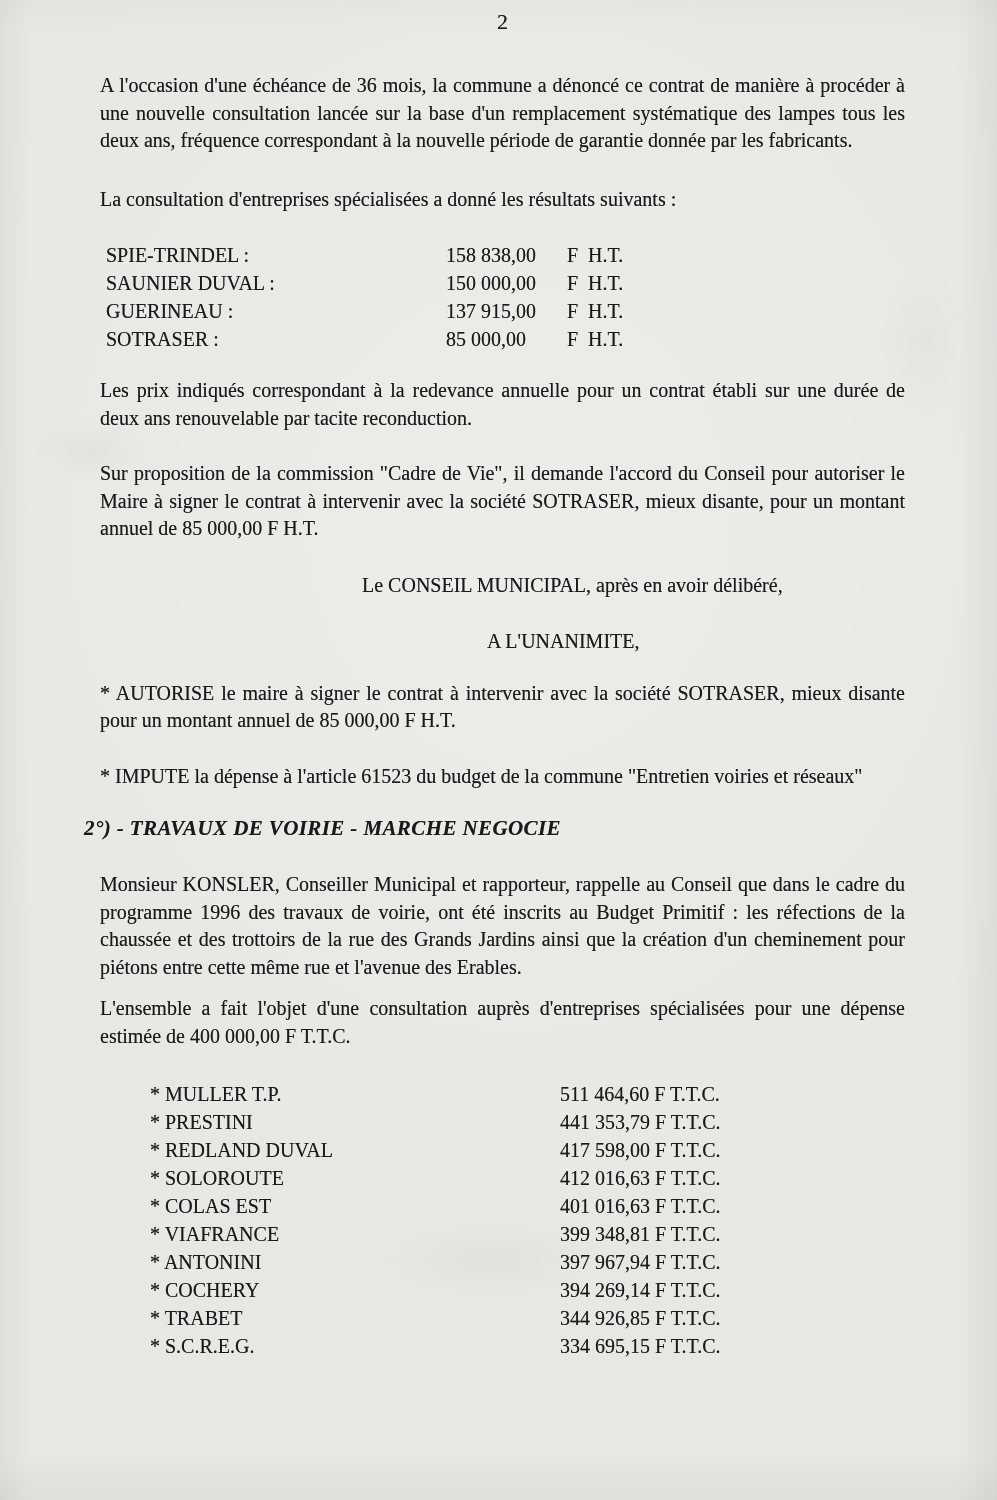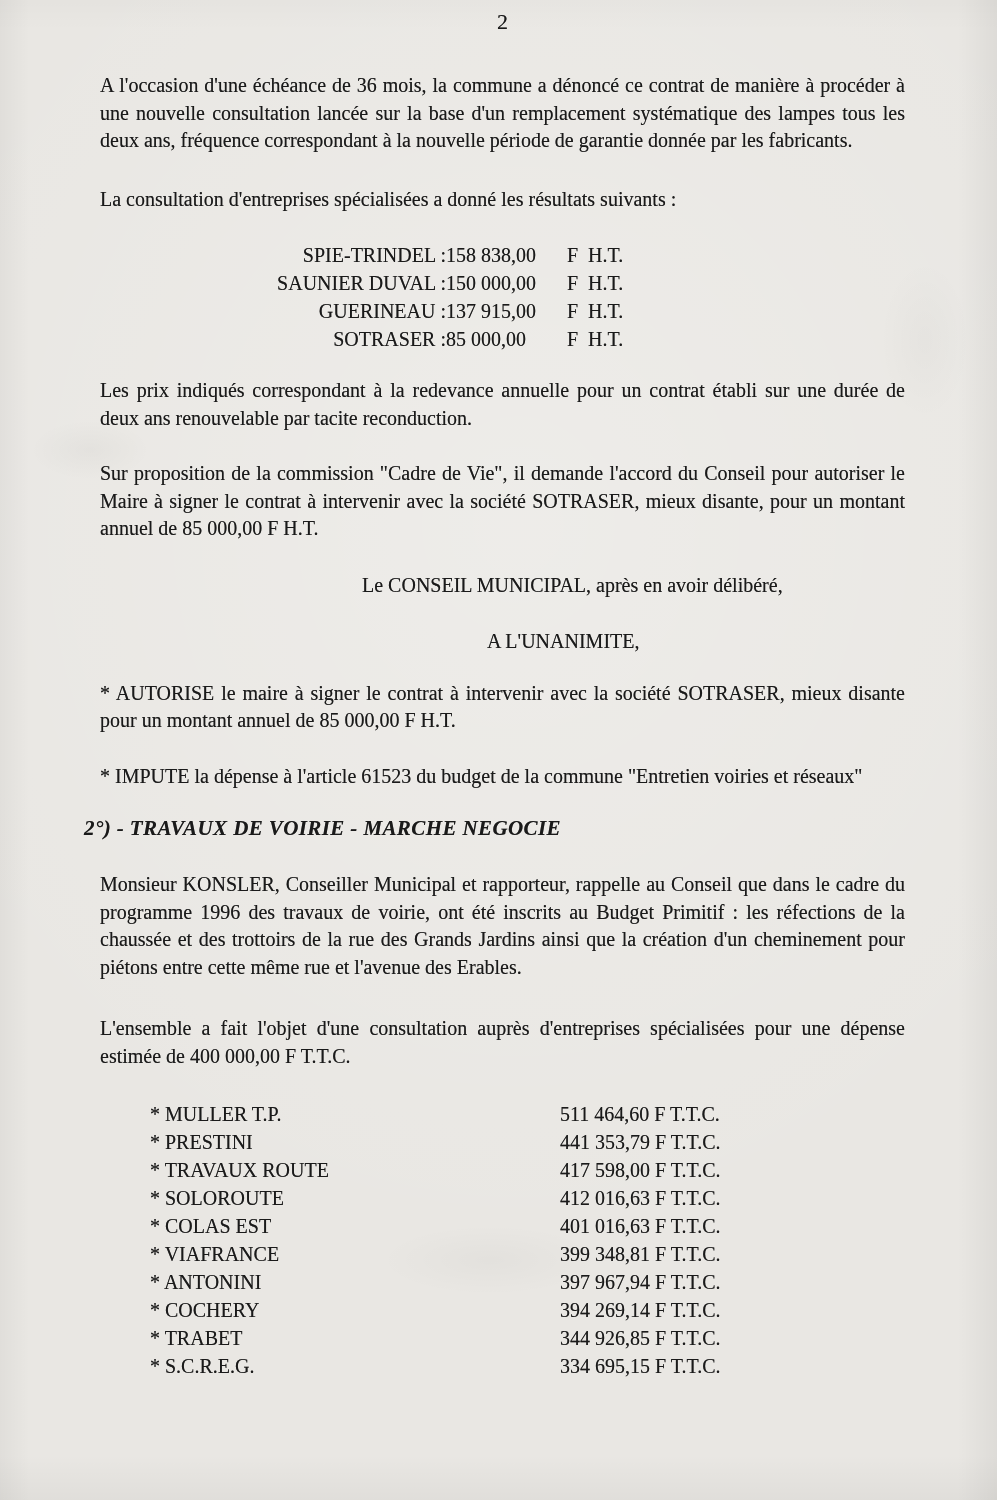--- a/index.html
+++ b/index.html
@@ -30,25 +30,25 @@
   .p-intro{margin-top:36px;}
   .p-consult{margin-top:31px;text-align:left;}
   .p-prix{margin-top:24px;}
   .p-proposition{margin-top:28px;}
   .line-council{margin-top:29px;margin-left:262px;font-size:20px;line-height:27.5px;}
   .line-unanim{margin-top:29px;margin-left:387px;font-size:20px;line-height:27.5px;}
   .p-autorise{margin-top:24px;}
   .p-impute{margin-top:28px;}
   .heading2{margin:24px 0 0 -16px;font-size:21px;line-height:29px;font-style:italic;font-weight:700;letter-spacing:.4px;}
   .p-konsler{margin-top:28px;}
-  .p-ensemble{margin-top:34px;}
+  .p-ensemble{margin-top:14px;}
 
   .bid-table1{margin-top:28px;margin-left:6px;font-size:20px;}
   .bid-table1 .row{display:flex;height:28px;line-height:28px;}
-  .bid-table1 .bname{width:340px;text-align:right;}
+  .bid-table1 .bname{width:340px;}
   .bid-table1 .bnum{width:110px;text-align:left;white-space:pre;}
   .bid-table1 .bunit{margin-left:11px;white-space:pre;}
 
   .bid-table2{margin-top:30px;margin-left:50px;font-size:20px;}
   .bid-table2 .row{display:flex;height:28px;line-height:28px;}
   .bid-table2 .rname{width:410px;}
   .bid-table2 .ramount{white-space:pre;}
 </style>
 </head>
 <body>
@@ -115,21 +115,21 @@
         <span class="rname">* MULLER T.P.</span>
         <span class="ramount">511 464,60 F T.T.C.</span>
       </div>
 
       <div class="row">
         <span class="rname">* PRESTINI</span>
         <span class="ramount">441 353,79 F T.T.C.</span>
       </div>
 
       <div class="row">
-        <span class="rname">* TRAVAUX ROUTE</span>
+        <span class="rname">* REDLAND DUVAL</span>
         <span class="ramount">417 598,00 F T.T.C.</span>
       </div>
 
       <div class="row">
         <span class="rname">* SOLOROUTE</span>
         <span class="ramount">412 016,63 F T.T.C.</span>
       </div>
 
 
       <div class="row">

